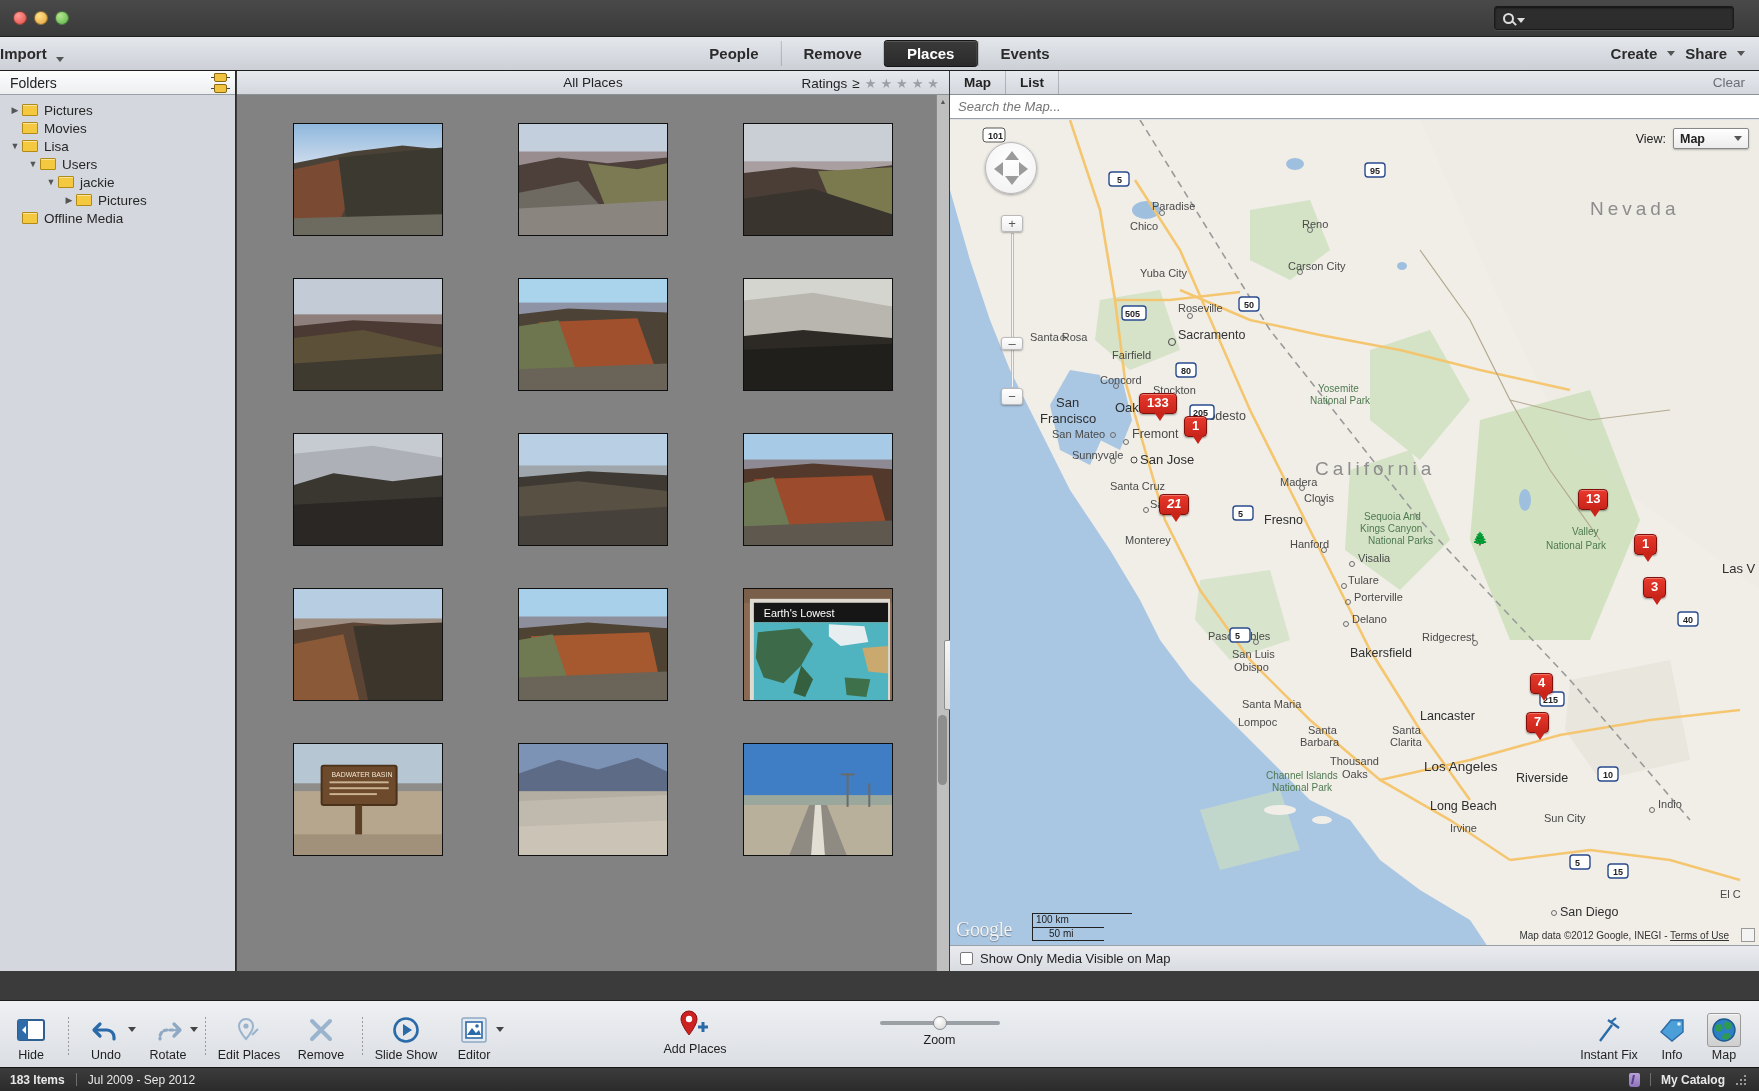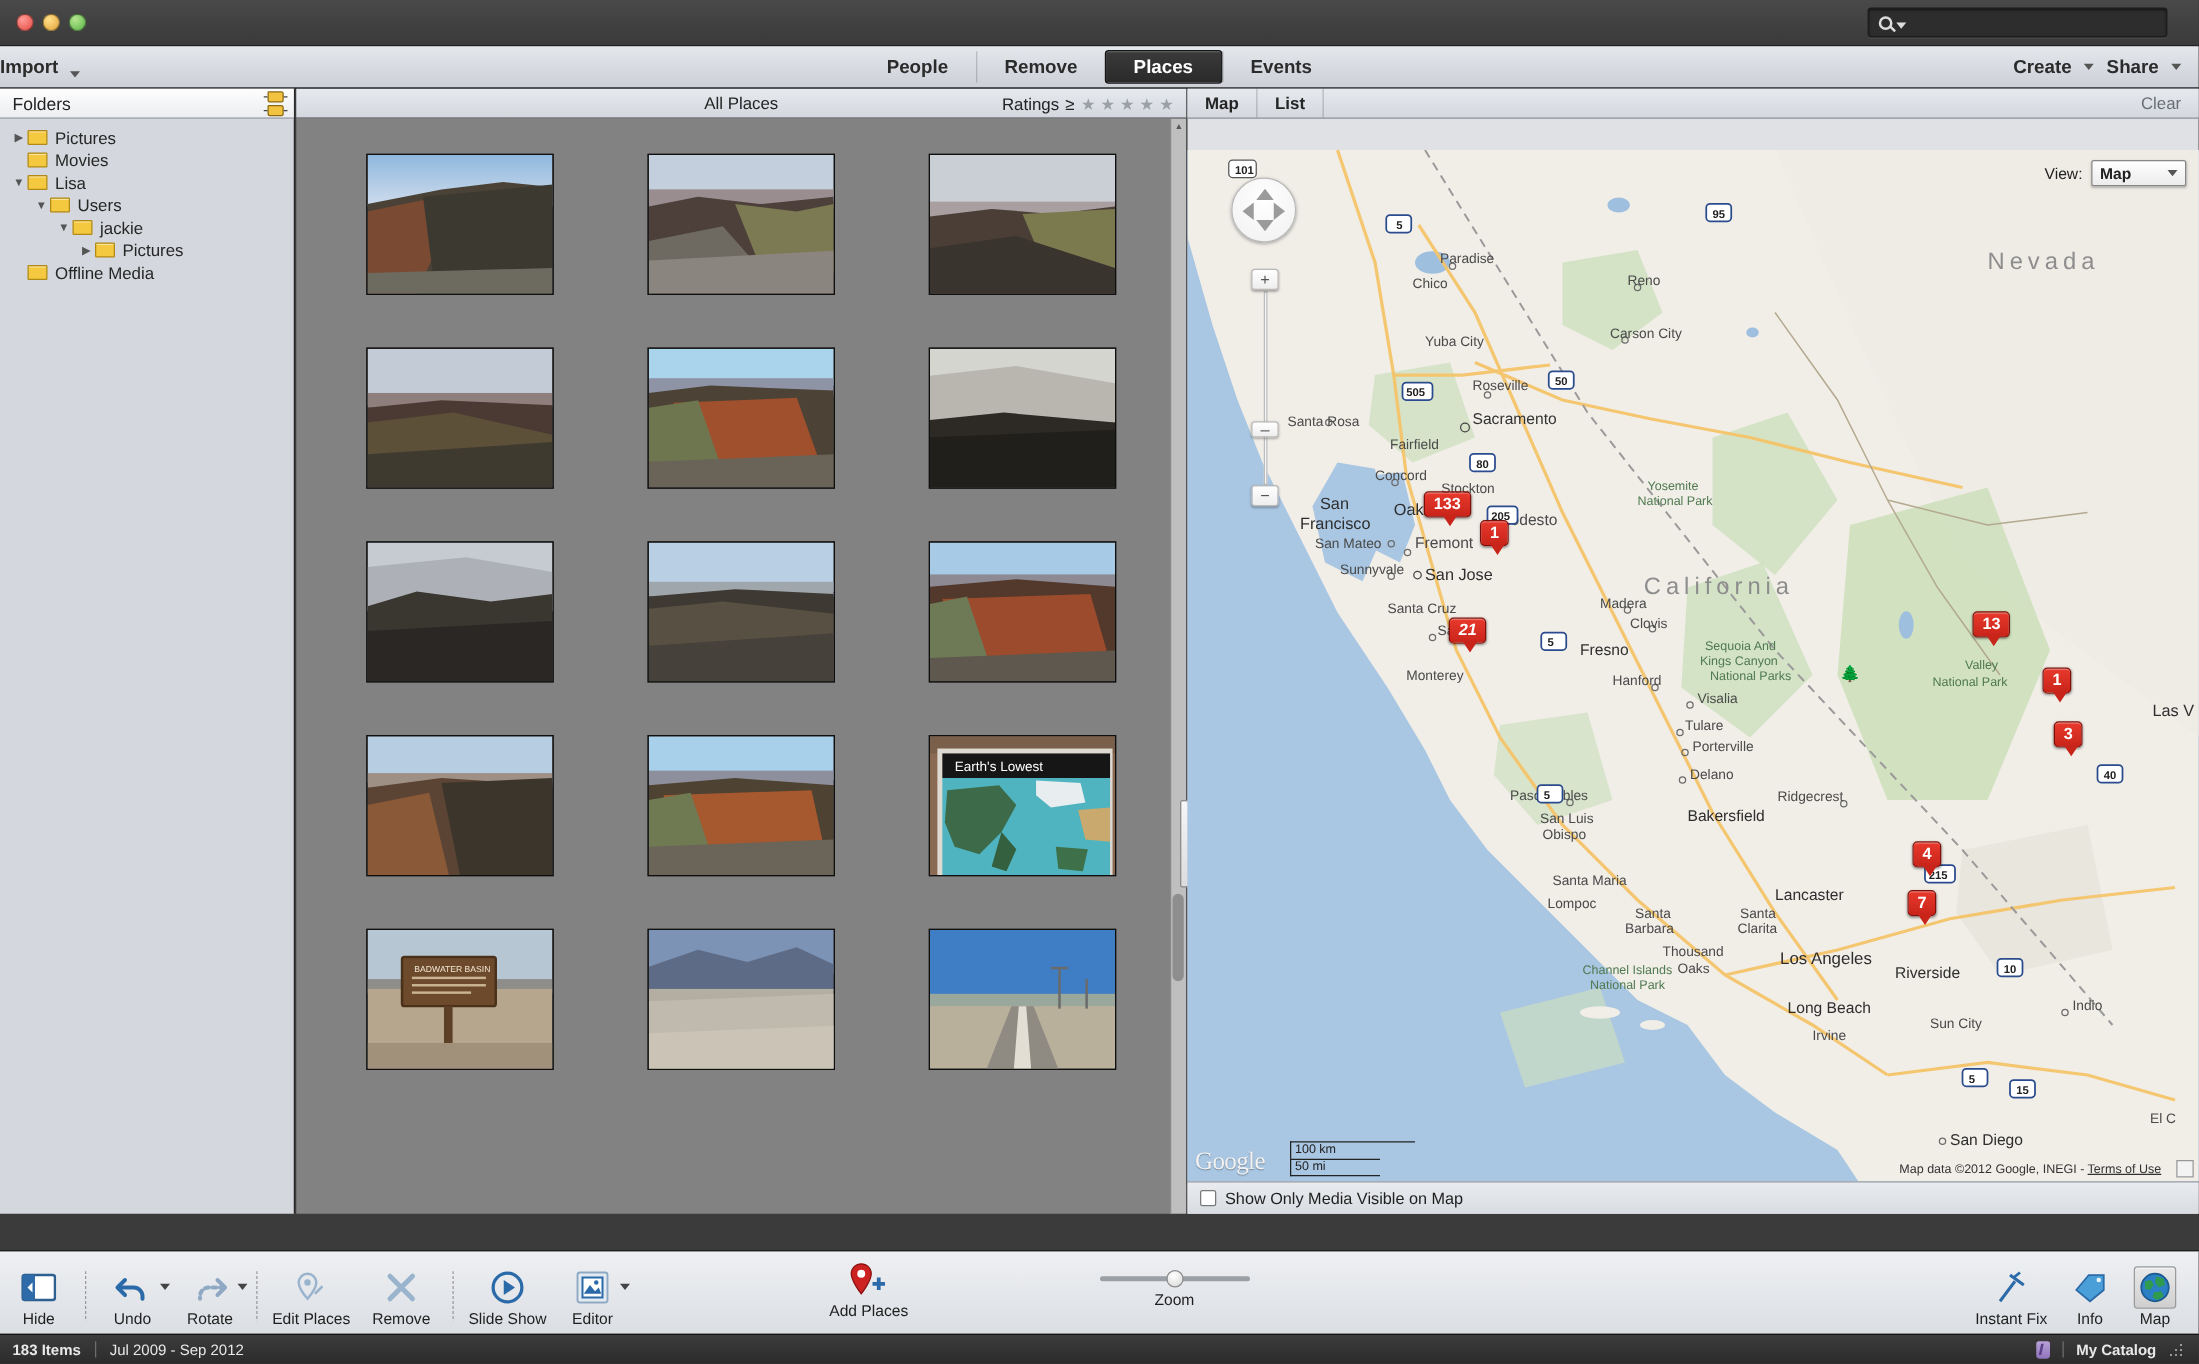--- a/index.html
+++ b/index.html
@@ -172,21 +172,21 @@
     width:22px;height:17px; background:linear-gradient(#ffffff,#eee); border:1px solid #b9b9b9;
     border-radius:3px; box-shadow:0 1px 2px rgba(0,0,0,.3); display:flex;align-items:center;justify-content:center;
     font-size:13px;color:#555; position:absolute; left:0; cursor:default; line-height:1;
   }
   .zc-plus{ top:0; }
   .zc-handle{ top:122px; height:13px; }
   .zc-minus{ top:173px; }
   .gattr{ position:absolute; left:6px; bottom:4px; z-index:20; font-family:"Liberation Serif",serif; font-size:20px; color:#f2f2f2; text-shadow:0 1px 1px rgba(0,0,0,.35); letter-spacing:-0.5px;}
   .scalebar{ position:absolute; left:82px; bottom:4px; z-index:20; font-size:10px; color:#222;}
   .sb-row{ border-left:1px solid #222; border-top:1px solid #222; width:100px; padding-left:3px; height:14px;}
-  .sb-row2{ border-left:1px solid #222; border-top:1px solid #222; border-bottom:1px solid #222; width:72px; padding-left:3px; height:14px;}
+  .sb-row2{ border-left:1px solid #222; border-top:1px solid #222; border-bottom:1px solid #222; width:72px; padding-left:16px; height:14px;}
   .map-credit{ position:absolute; right:30px; bottom:4px; z-index:20; font-size:10px; color:#333;margin-left:12px;}
   .map-credit u{ cursor:default; }
   .map-resize{ position:absolute; right:4px; bottom:3px; z-index:21; width:14px;height:14px;background:#f3f3f3;border:1px solid #999;}
   .map-foot{
     position:absolute; left:0; right:0; bottom:0; height:26px;
     background:linear-gradient(#e9ebef,#d9dce1); border-top:1px solid #9aa0a8;
     display:flex; align-items:center; padding-left:10px; gap:7px; font-size:13px; color:#1f1f1f;
   }
   .cbx{ width:13px;height:13px;background:#fff;border:1px solid #7a7a7a;border-radius:2px; }
 
@@ -547,20 +547,23 @@
   <div class="split-grip"></div>
 
   <div class="map-panel">
 
     <div class="map-tabs">
       <div class="mtab active">Map</div>
       <div class="mtab">List</div>
       <div class="clear-lbl">Clear</div>
     </div>
 
+    <div class="map-search">
+      <input placeholder="Search the Map..." style="">
+    </div>
 
     <div class="map-canvas">
 
       <svg width="810" height="860" viewBox="0 0 810 860">
 
         <rect width="810" height="860" fill="#a9c6e2"></rect>
 
         <path d="M0 0 L810 0 L810 860 L560 860 L520 800 L470 770 L430 740 L400 700
                  L360 680 L330 650 L300 620 L270 590 L240 560 L210 520 L190 480
                  L160 430 L140 400 L120 370 L100 330 L80 290 L60 250 L40 200 L20 140 L0 70Z" fill="#f1eee8"></path>

